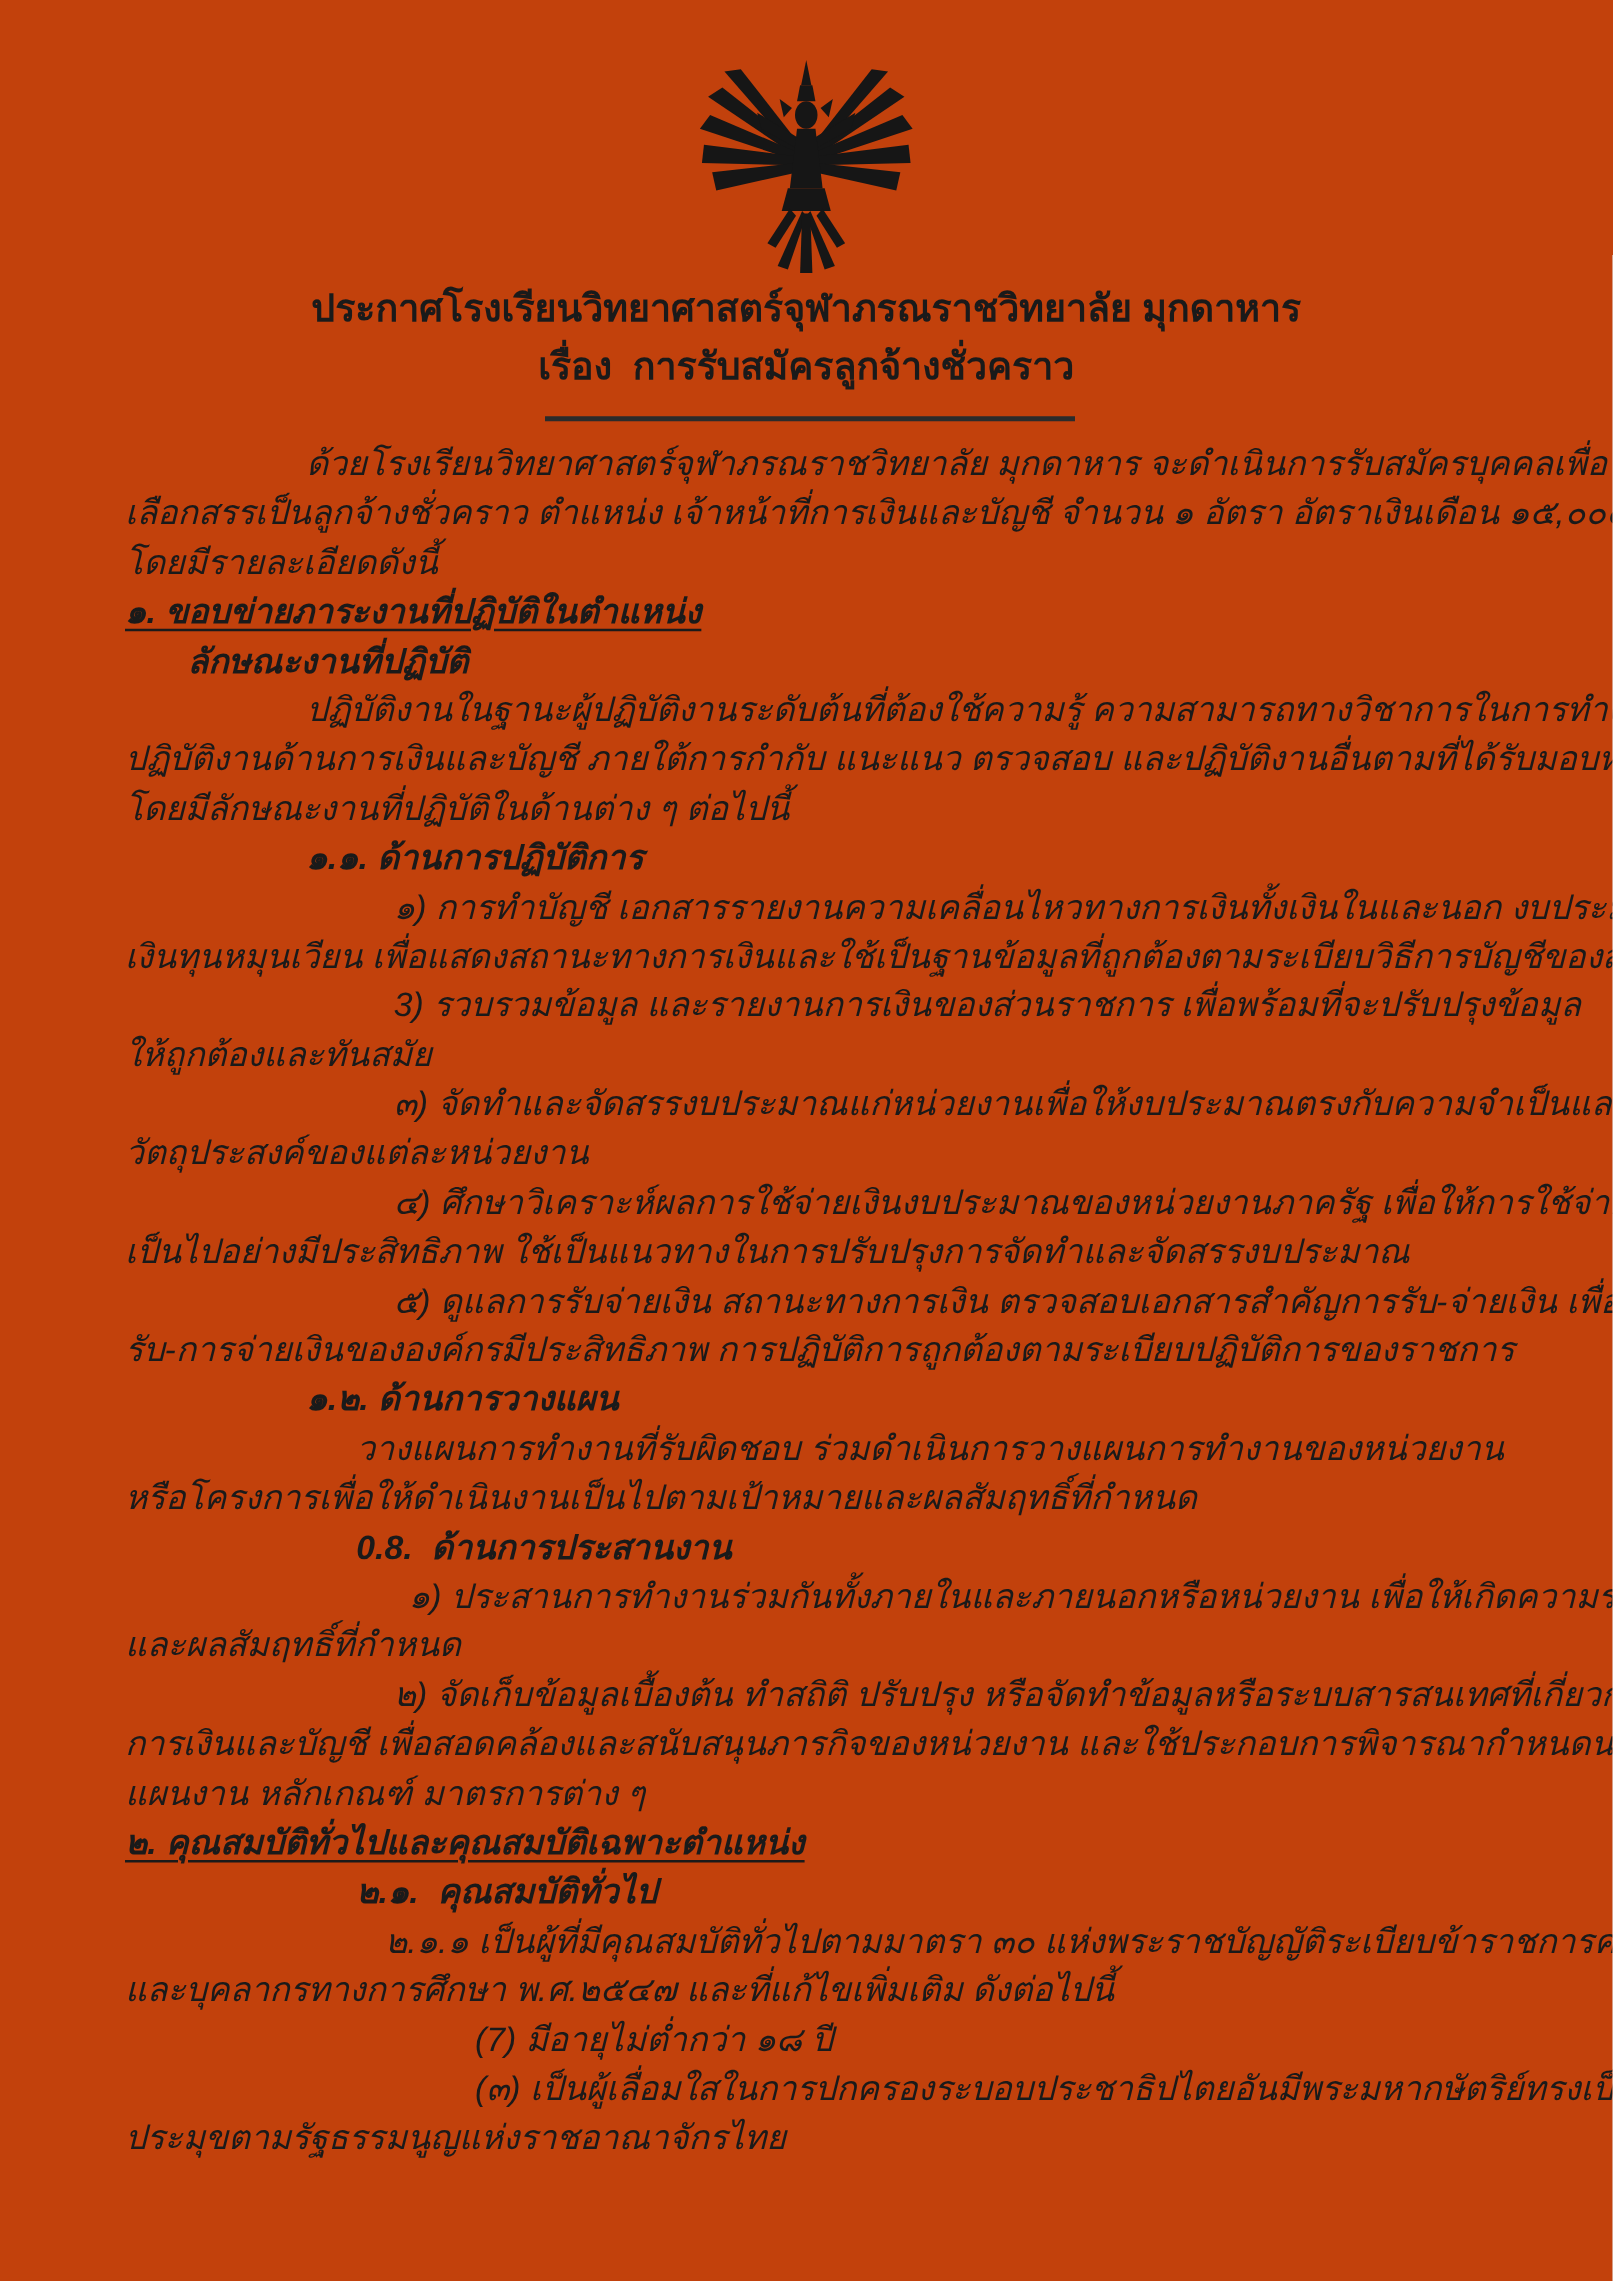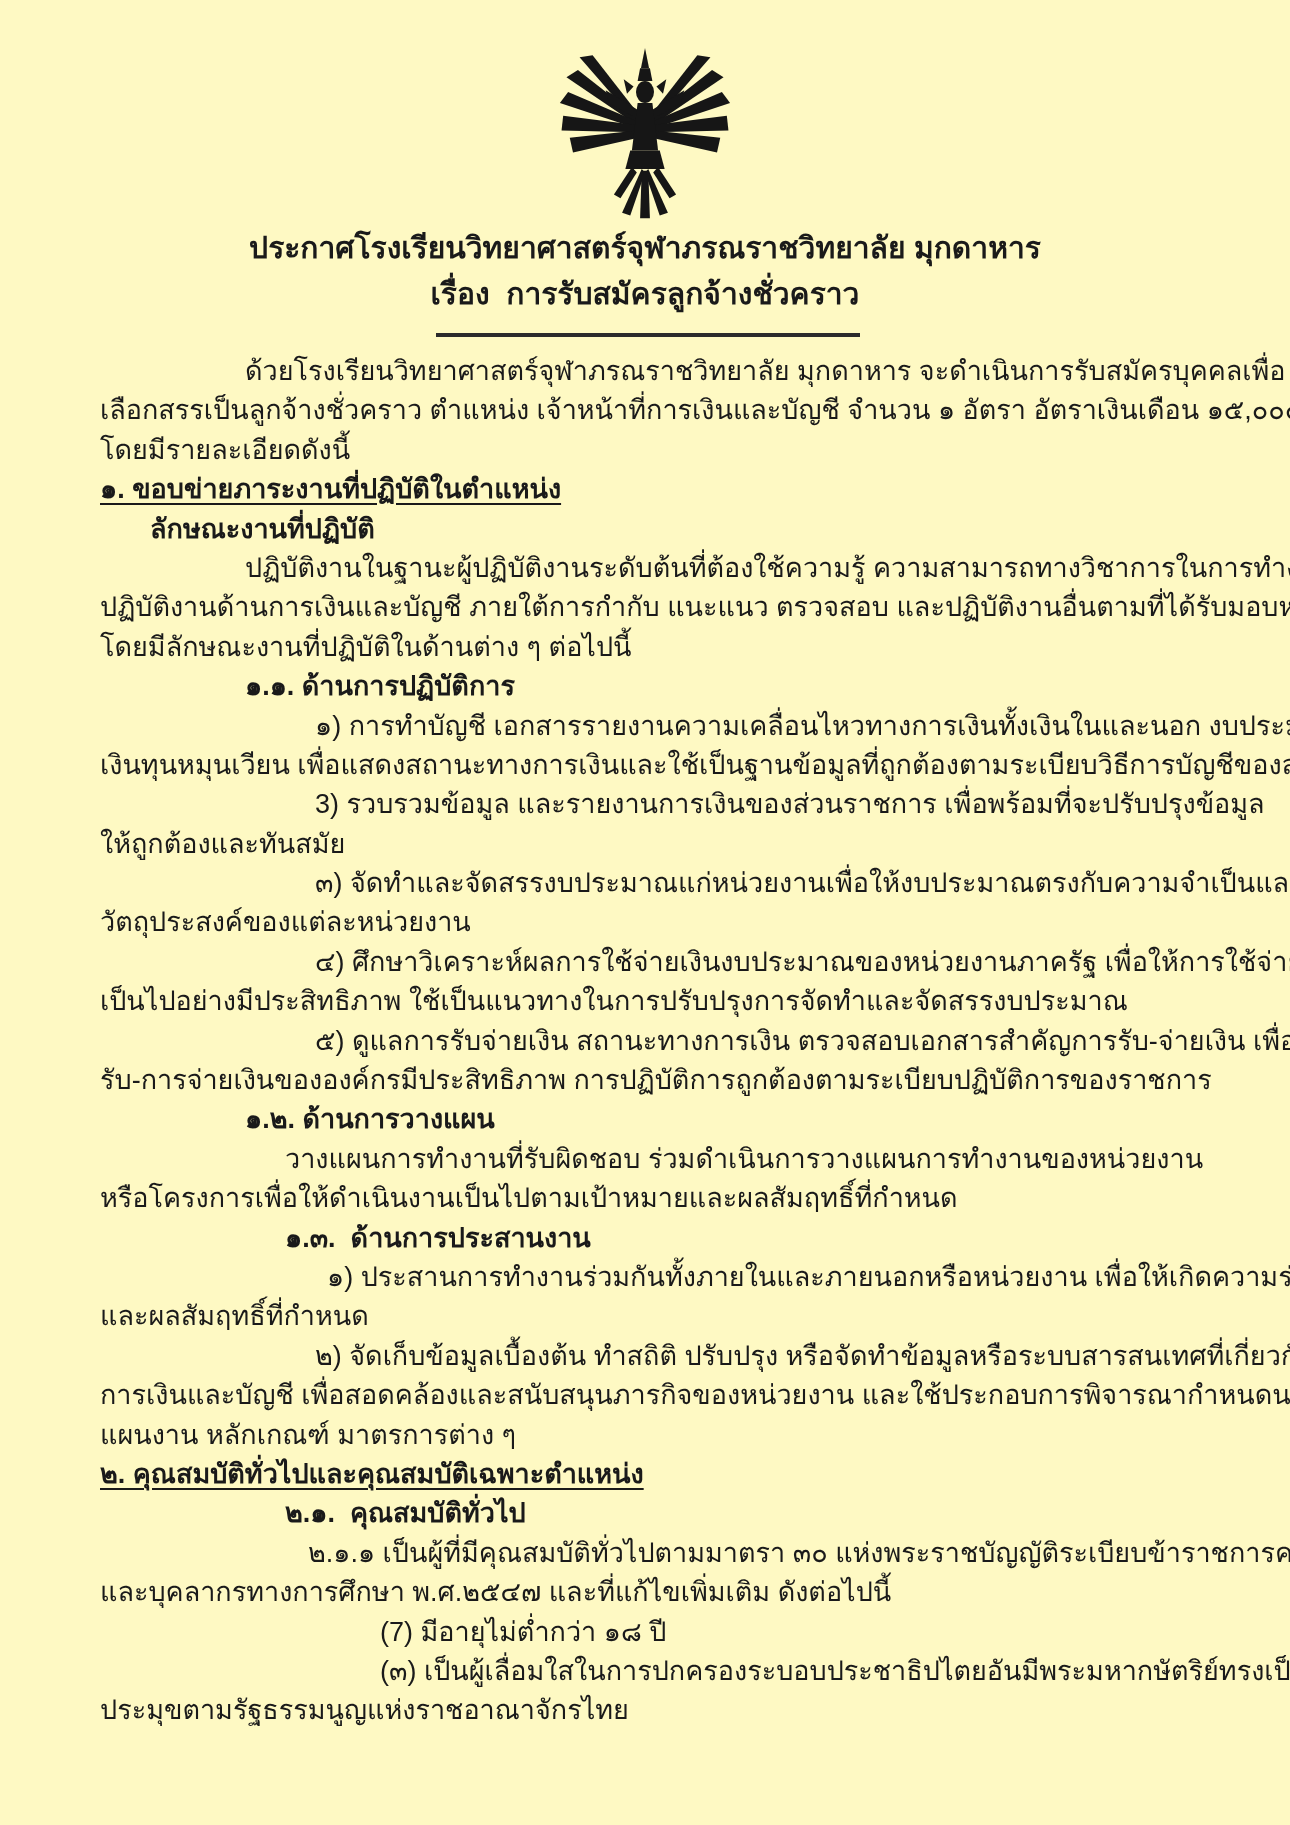--- a/index.html
+++ b/index.html
@@ -1,19 +1,19 @@
 <!DOCTYPE html>
 <html><head>
 <meta charset="utf-8">
 <style>
   html,body{margin:0;padding:0;background:#e8e8e8;}
   .page{
     position:relative;
     width:1290px;height:1825px;
-    background:#fef9c3;
+    background:#c2410c;
     color:#1a1a1a;
     font-family:"Liberation Sans", sans-serif;
     overflow:hidden;
     margin:0 auto;
   }
   .emblem{
     position:absolute;top:48px;left:50%;
     transform:translateX(-50%);
     width:180px;height:174px;
   }
@@ -29,21 +29,21 @@
     position:absolute;top:333px;left:50%;
     width:424px;height:4px;margin-left:-209px;
     background:#2b2b2b;
   }
   .body{
     position:absolute;top:352px;left:100px;right:60px;
     font-size:27px;
   }
   .ln{
     height:39.4px;line-height:39.4px;
-    white-space:pre;overflow:visible;
+    white-space:pre;overflow:visible;font-style:italic;
   }
   .b{font-weight:bold;}
   .u{text-decoration:underline;text-underline-offset:5px;}
   .i50{padding-left:50px;}
   .i145{padding-left:145px;}
   .i185{padding-left:185px;}
   .i210{padding-left:208px;}
   .i215{padding-left:215px;}
   .i227{padding-left:227px;}
   .i280{padding-left:280px;}
@@ -112,21 +112,21 @@
     <div class="ln">ให้ถูกต้องและทันสมัย</div>
     <div class="ln i215">๓) จัดทำและจัดสรรงบประมาณแก่หน่วยงานเพื่อให้งบประมาณตรงกับความจำเป็นและ</div>
     <div class="ln">วัตถุประสงค์ของแต่ละหน่วยงาน</div>
     <div class="ln i215">๔) ศึกษาวิเคราะห์ผลการใช้จ่ายเงินงบประมาณของหน่วยงานภาครัฐ เพื่อให้การใช้จ่าย</div>
     <div class="ln">เป็นไปอย่างมีประสิทธิภาพ ใช้เป็นแนวทางในการปรับปรุงการจัดทำและจัดสรรงบประมาณ</div>
     <div class="ln i215">๕) ดูแลการรับจ่ายเงิน สถานะทางการเงิน ตรวจสอบเอกสารสำคัญการรับ-จ่ายเงิน เพื่อให้การ</div>
     <div class="ln">รับ-การจ่ายเงินขององค์กรมีประสิทธิภาพ การปฏิบัติการถูกต้องตามระเบียบปฏิบัติการของราชการ</div>
     <div class="ln b i145">๑.๒. ด้านการวางแผน</div>
     <div class="ln i185">วางแผนการทำงานที่รับผิดชอบ ร่วมดำเนินการวางแผนการทำงานของหน่วยงาน</div>
     <div class="ln">หรือโครงการเพื่อให้ดำเนินงานเป็นไปตามเป้าหมายและผลสัมฤทธิ์ที่กำหนด</div>
-    <div class="ln b i185">๑.๓.  ด้านการประสานงาน</div>
+    <div class="ln b i185">0.8.  ด้านการประสานงาน</div>
     <div class="ln i227">๑) ประสานการทำงานร่วมกันทั้งภายในและภายนอกหรือหน่วยงาน เพื่อให้เกิดความร่วมมือ</div>
     <div class="ln">และผลสัมฤทธิ์ที่กำหนด</div>
     <div class="ln i215">๒) จัดเก็บข้อมูลเบื้องต้น ทำสถิติ ปรับปรุง หรือจัดทำข้อมูลหรือระบบสารสนเทศที่เกี่ยวกับ</div>
     <div class="ln">การเงินและบัญชี เพื่อสอดคล้องและสนับสนุนภารกิจของหน่วยงาน และใช้ประกอบการพิจารณากำหนดนโยบาย</div>
     <div class="ln">แผนงาน หลักเกณฑ์ มาตรการต่าง ๆ</div>
     <div class="ln b u">๒. คุณสมบัติทั่วไปและคุณสมบัติเฉพาะตำแหน่ง</div>
     <div class="ln b i185">๒.๑.  คุณสมบัติทั่วไป</div>
     <div class="ln i210">๒.๑.๑ เป็นผู้ที่มีคุณสมบัติทั่วไปตามมาตรา ๓๐ แห่งพระราชบัญญัติระเบียบข้าราชการครู</div>
     <div class="ln">และบุคลากรทางการศึกษา พ.ศ.๒๕๔๗ และที่แก้ไขเพิ่มเติม ดังต่อไปนี้</div>
     <div class="ln i280">(7) มีอายุไม่ต่ำกว่า ๑๘ ปี</div>

